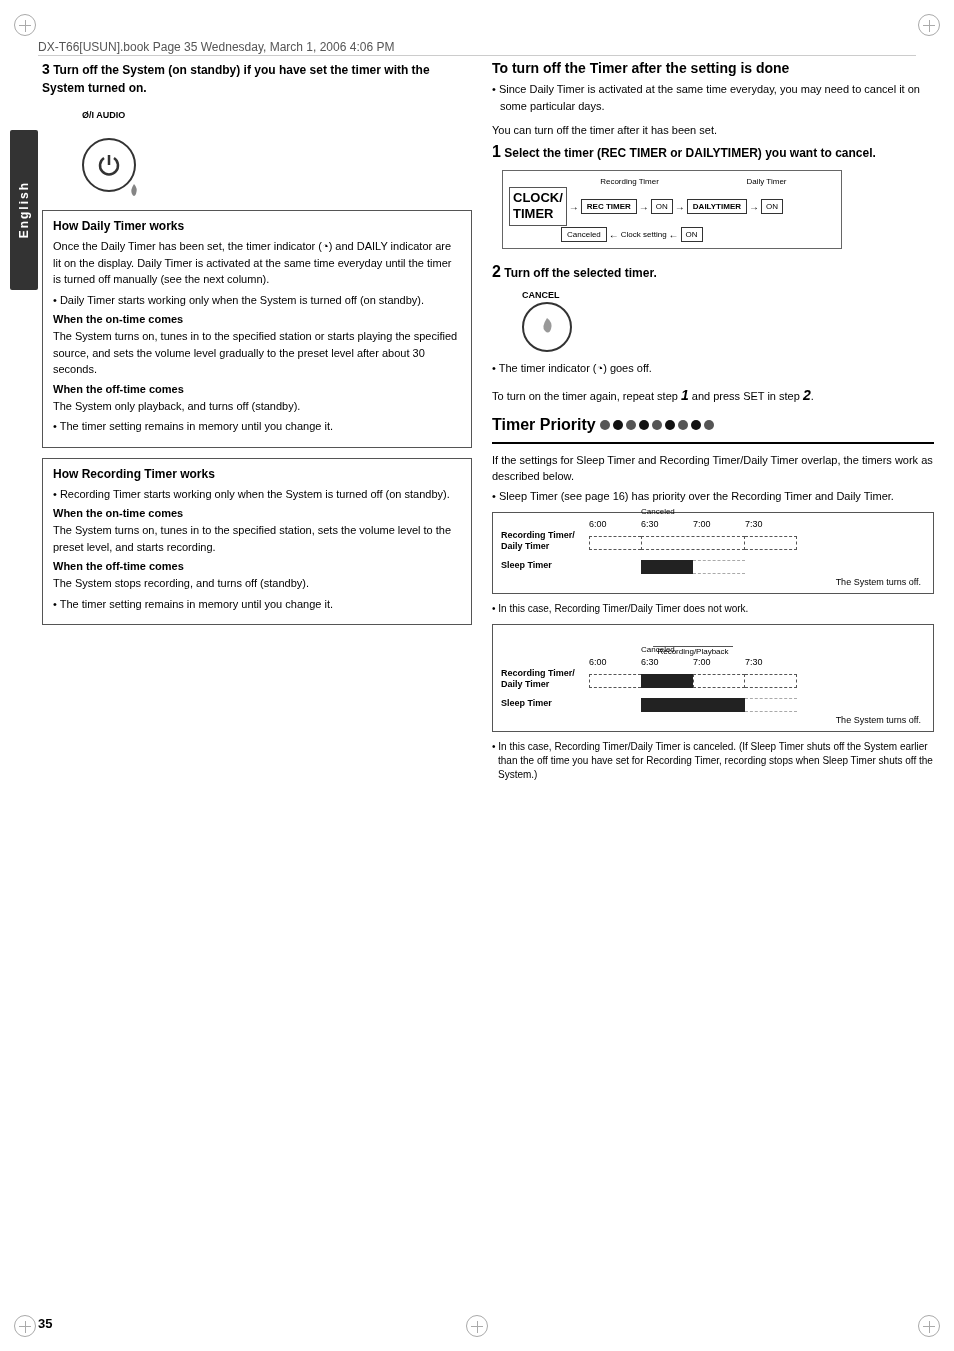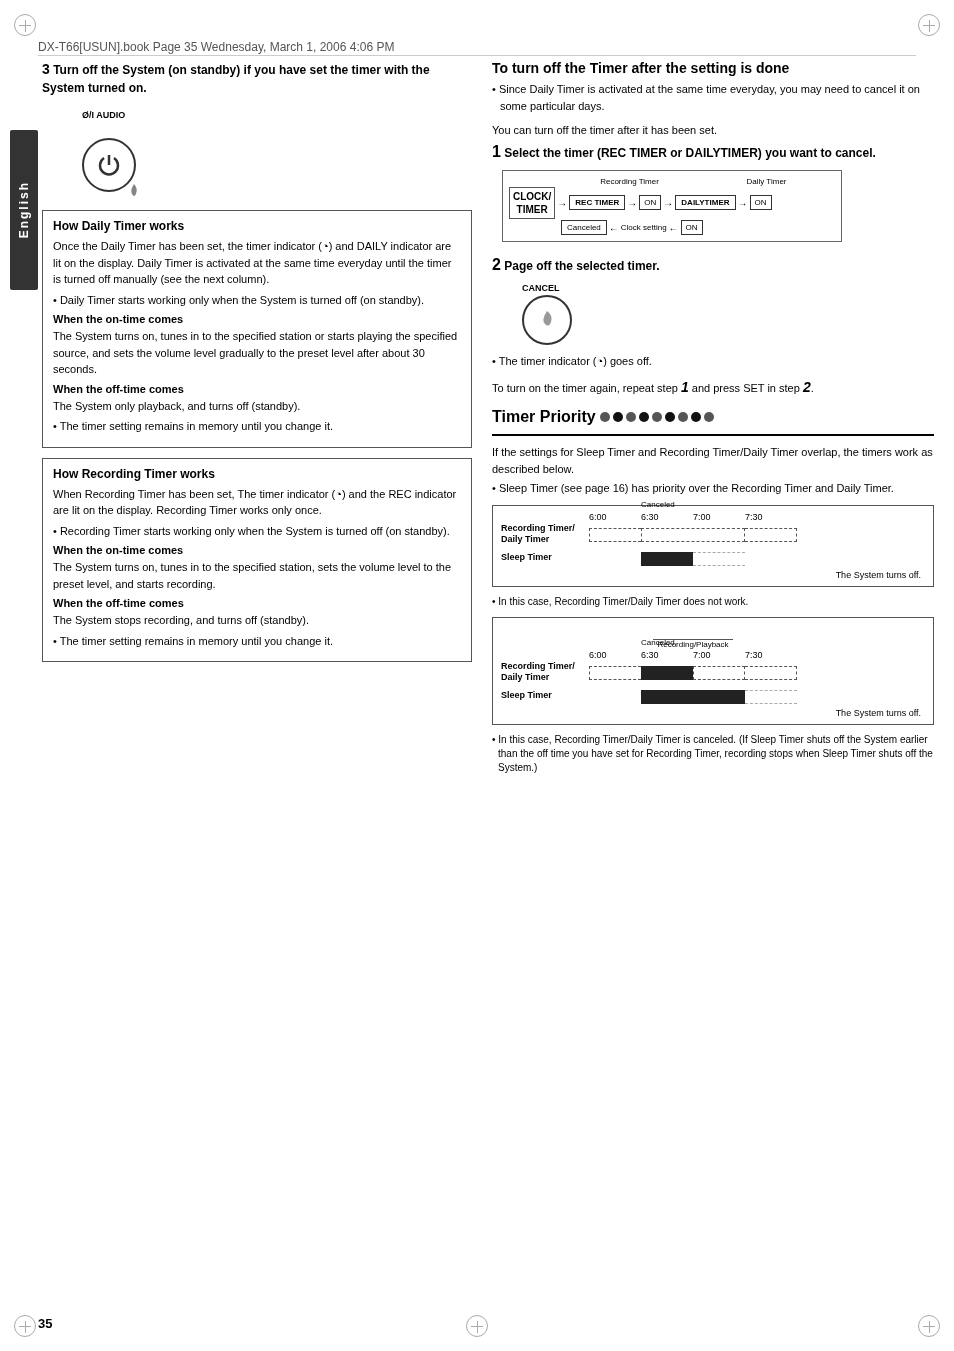--- a/index.html
+++ b/index.html
@@ -239,21 +239,20 @@
       <p class="sub" style="font-size:11px; line-height:1.5;">• Daily Timer starts working only when the System is turned off (on standby).</p>
       <div class="sub-heading">When the on-time comes</div>
       <p style="font-size:11px; line-height:1.5;">The System turns on, tunes in to the specified station or starts playing the specified source, and sets the volume level gradually to the preset level after about 30 seconds.</p>
       <div class="sub-heading">When the off-time comes</div>
       <p style="font-size:11px; line-height:1.5;">The System only playback, and turns off (standby).</p>
       <p class="sub" style="font-size:11px; line-height:1.5;">• The timer setting remains in memory until you change it.</p>
     </div>
 
     <div class="info-box">
       <div class="info-box-title">How Recording Timer works</div>
-      <p style="font-size:11px; line-height:1.5;">When Recording Timer has been set, The timer indicator (◔) and the REC indicator are lit on the display. Recording Timer works only once.</p>
       <p class="sub" style="font-size:11px; line-height:1.5;">• Recording Timer starts working only when the System is turned off (on standby).</p>
       <div class="sub-heading">When the on-time comes</div>
       <p style="font-size:11px; line-height:1.5;">The System turns on, tunes in to the specified station, sets the volume level to the preset level, and starts recording.</p>
       <div class="sub-heading">When the off-time comes</div>
       <p style="font-size:11px; line-height:1.5;">The System stops recording, and turns off (standby).</p>
       <p class="sub" style="font-size:11px; line-height:1.5;">• The timer setting remains in memory until you change it.</p>
     </div>
 
   </div>
 
@@ -273,21 +272,21 @@
 
       
       <div style="border:1px solid #666; padding:6px; margin: 4px 0 6px 10px; font-size:8px; display:inline-block; min-width:340px;">
         
         <div style="display:flex; margin-left:52px; margin-bottom:1px;">
           <div style="flex:1; text-align:center; font-size:8px;">Recording Timer</div>
           <div style="flex:1; text-align:center; font-size:8px;">Daily Timer</div>
         </div>
         
         <div style="display:flex; align-items:center; gap:2px;">
-          <div style="border:1px solid #555; padding:2px 3px; font-size:10px; font-weight:bold; text-align:center; line-height:1.3;">
+          <div style="border:1px solid #555; padding:2px 3px; font-size:13px; font-weight:bold; line-height:1.3;">
             CLOCK/<br>TIMER
           </div>
           <span style="font-size:10px;">→</span>
           <div style="border:1px solid #333; padding:2px 5px; font-size:8px; font-weight:bold;">
             <span>REC TIMER</span>
           </div>
           <span style="font-size:10px;">→</span>
           <div style="border:1px solid #333; padding:2px 4px; font-size:8px;">ON</div>
           <span style="font-size:10px;">→</span>
           <div style="border:1px solid #333; padding:2px 5px; font-size:8px; font-weight:bold;">
@@ -303,21 +302,21 @@
           <span style="font-size:8px;">Clock setting</span>
           <span style="font-size:10px;">←</span>
           <div style="border:1px solid #333; padding:2px 4px; font-size:8px;">ON</div>
         </div>
       </div>
     </div>
 
     <div style="margin-bottom:8px;">
       <div style="font-size:12px; font-weight:bold; margin-bottom:5px;">
         <span style="font-size:16px; font-weight:bold;">2</span>
-        <span> <strong>Page off the selected timer.</strong></span>
+        <span> <strong>Turn off the selected timer.</strong></span>
       </div>
       
       <div style="margin: 4px 0 4px 30px; display:inline-block; position:relative;">
         <div style="font-size:9px; font-weight:bold; margin-bottom:2px;">CANCEL</div>
         <div style="width:50px; height:50px; border:2px solid #333; border-radius:50%; display:flex; align-items:center; justify-content:center;">
           <svg width="24" height="24" viewBox="0 0 24 24">
             <path d="M12 3 Q18 7 16 14 Q14 20 10 16 Q6 12 12 3Z" fill="#333" opacity="0.5"></path>
           </svg>
         </div>
       </div>

